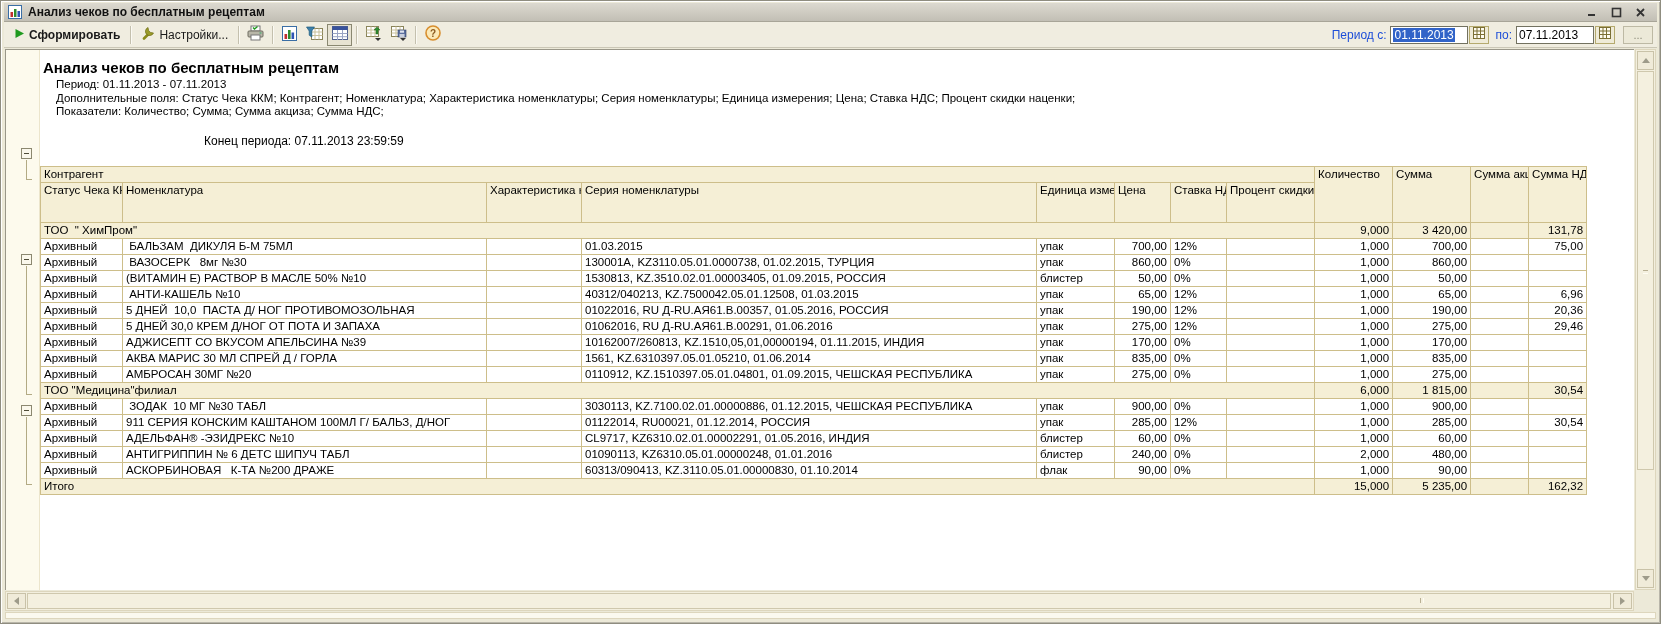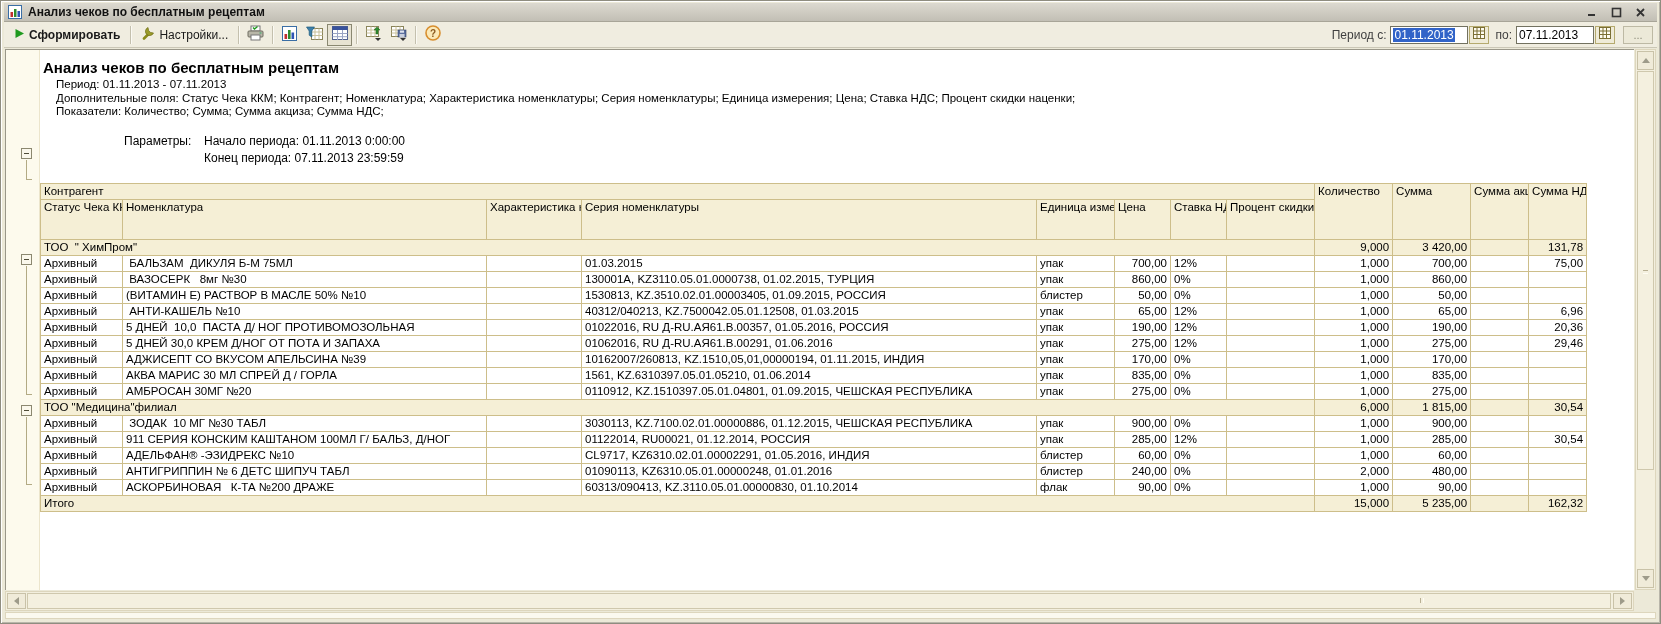--- a/index.html
+++ b/index.html
@@ -19,21 +19,21 @@
   .toolbar { position:absolute; left:3px; top:21px; right:3px; height:26px; background:#F0EDE0;
     border-bottom:1px solid #cbc7b6; display:flex; align-items:center; padding:0 4px; }
   .tb-btn { border:1px solid transparent; background:transparent; height:22px; display:flex;
     align-items:center; gap:4px; padding:0 5px; font-family:"Liberation Sans",sans-serif;
     font-size:12px; color:#1a1a1a; cursor:default; }
   .tb-btn.bold { font-weight:bold; }
   .tb-btn.icon-only { width:25px; justify-content:center; }
   .tb-btn.pressed { border:1px solid #8a8871; background:#e7e3d2; }
   .tb-sep { width:1px; height:18px; background:#c4c0ae; margin:0 4px; box-shadow:1px 0 0 #fbfaf4; }
   .tb-spacer { flex:1; }
-  .period-label { font-size:12px; color:#404040; margin:0 4px 0 6px; }
+  .period-label { font-size:12px; color:#1d4ed8; margin:0 4px 0 6px; }
   .date-input { width:78px; height:18px; border:1px solid #72715F; background:#fff; font-size:12px;
     display:flex; align-items:center; padding:0 2px; color:#000; }
   .date-input .sel { background:#3163C8; color:#fff; padding:0 1px; }
   .cal-btn { width:20px; height:18px; margin-left:1px; background:#EFEBD8; border:1px solid #B5AA6E;
     display:flex; align-items:center; justify-content:center; cursor:default; }
   .more-btn { width:30px; height:18px; margin-left:8px; background:#ECE9D8; border:1px solid #BDB9A4;
     color:#8E8C7C; font-size:11px; display:flex; align-items:center; justify-content:center; cursor:default; }
 
   
   .report-area { position:absolute; left:4px; top:48px; right:26px; bottom:33px; background:#fff;
@@ -234,24 +234,20 @@
       <div class="gm-line" style="top:216px; height:129px;"></div>
       <div class="gm-box" style="top:355px;"></div>
       <div class="gm-line" style="top:367px; height:68px;"></div>
     </div>
     <div class="report-content">
       <div class="rpt-title">Анализ чеков по бесплатным рецептам</div>
       <div class="rpt-line">Период: 01.11.2013 - 07.11.2013</div>
       <div class="rpt-line">Дополнительные поля: Статус Чека ККМ; Контрагент; Номенклатура; Характеристика номенклатуры; Серия номенклатуры; Единица измерения; Цена; Ставка НДС; Процент скидки наценки;</div>
       <div class="rpt-line">Показатели: Количество; Сумма; Сумма акциза; Сумма НДС;</div>
       <div class="rpt-gap1"></div>
-      <div class="params-row">
-        <span class="params-label">Параметры:</span>
-        <span>Начало периода: 01.11.2013 0:00:00</span>
-      </div>
       <div class="params-row">
         <span class="params-label"></span>
         <span>Конец периода: 07.11.2013 23:59:59</span>
       </div>
       <div class="rpt-gap2"></div>
 
       <table class="rpt">
         <colgroup>
           <col style="width:82px">
             <col style="width:364px">

